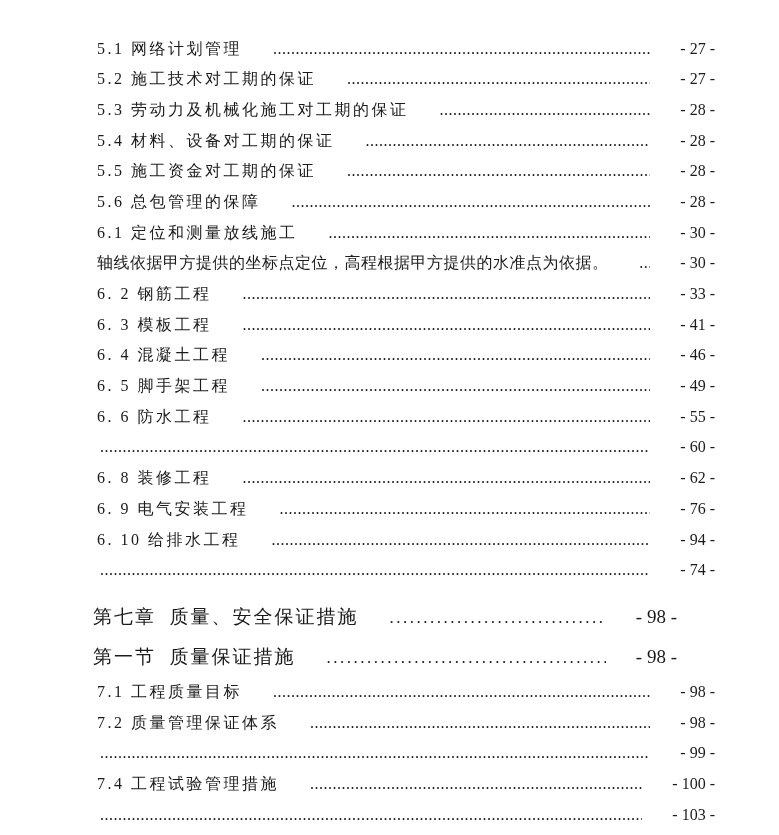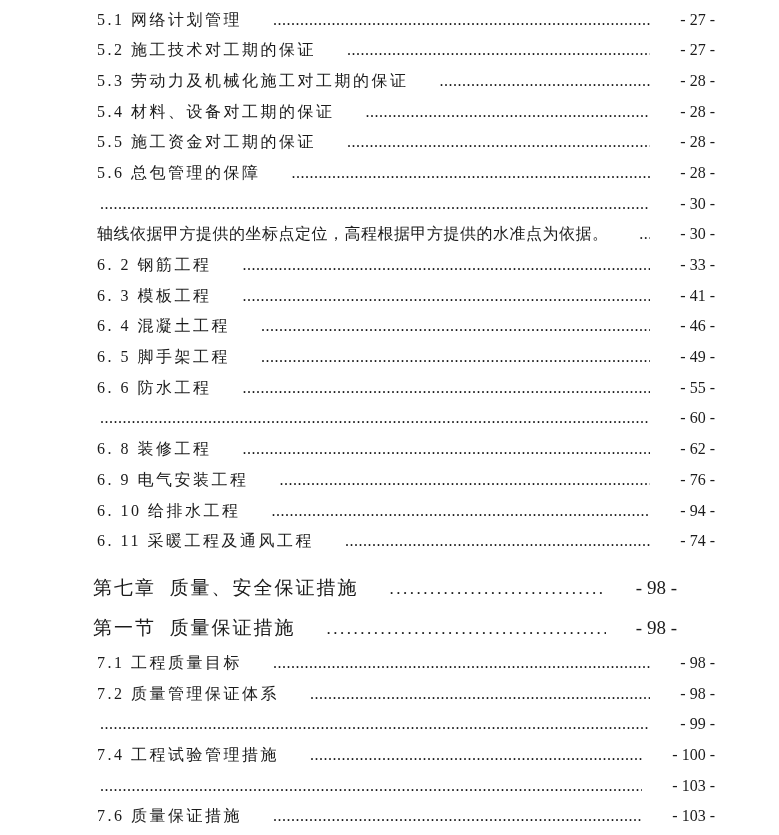--- a/index.html
+++ b/index.html
@@ -43,20 +43,21 @@
     min-width: 8px;
     overflow: hidden;
     white-space: nowrap;
     letter-spacing: 0.5px;
     padding: 0 3px;
   }
   .toc-row .page-num {
     flex: 0 0 auto;
     white-space: pre;
     padding-left: 2px;
+    margin-top: 29px;
   }
   .row-chapter, .row-section {
     height: 40px;
     line-height: 40px;
     font-size: 19px;
     margin-right: 38px;
     margin-left: -4px;
   }
   .row-chapter { margin-top: 11px; }
   .row-chapter .title, .row-section .title { letter-spacing: 2px; }
@@ -93,20 +94,21 @@
     <span class="title">5.5 施工资金对工期的保证</span>
     <span class="leader">............................................................................................................................................................................................................................................................................................................</span>
     <span class="page-num">- 28 -</span>
   </div>
     <div class="toc-row row-sub">
     <span class="title">5.6 总包管理的保障</span>
     <span class="leader">............................................................................................................................................................................................................................................................................................................</span>
     <span class="page-num">- 28 -</span>
   </div>
     <div class="toc-row row-sub">
+    <span class="title">6.1 定位和测量放线施工</span>
     <span class="leader">............................................................................................................................................................................................................................................................................................................</span>
     <span class="page-num">- 30 -</span>
   </div>
     <div class="toc-row row-text">
     <span class="title">轴线依据甲方提供的坐标点定位，高程根据甲方提供的水准点为依据。</span>
     <span class="leader">............................................................................................................................................................................................................................................................................................................</span>
     <span class="page-num">- 30 -</span>
   </div>
     <div class="toc-row row-sub">
     <span class="title">6. 2 钢筋工程</span>
@@ -146,21 +148,20 @@
     <span class="title">6. 9 电气安装工程</span>
     <span class="leader">............................................................................................................................................................................................................................................................................................................</span>
     <span class="page-num">- 76 -</span>
   </div>
     <div class="toc-row row-sub">
     <span class="title">6. 10 给排水工程</span>
     <span class="leader">............................................................................................................................................................................................................................................................................................................</span>
     <span class="page-num">- 94 -</span>
   </div>
     <div class="toc-row row-sub">
-    <span class="title">6. 11 采暖工程及通风工程</span>
     <span class="leader">............................................................................................................................................................................................................................................................................................................</span>
     <span class="page-num">- 74 -</span>
   </div>
     <div class="toc-row row-chapter">
     <span class="title">第七章  质量、安全保证措施</span>
     <span class="leader">............................................................................................................................................................................................................................................................................................................</span>
     <span class="page-num">- 98 -</span>
   </div>
     <div class="toc-row row-section">
     <span class="title">第一节  质量保证措施</span>

